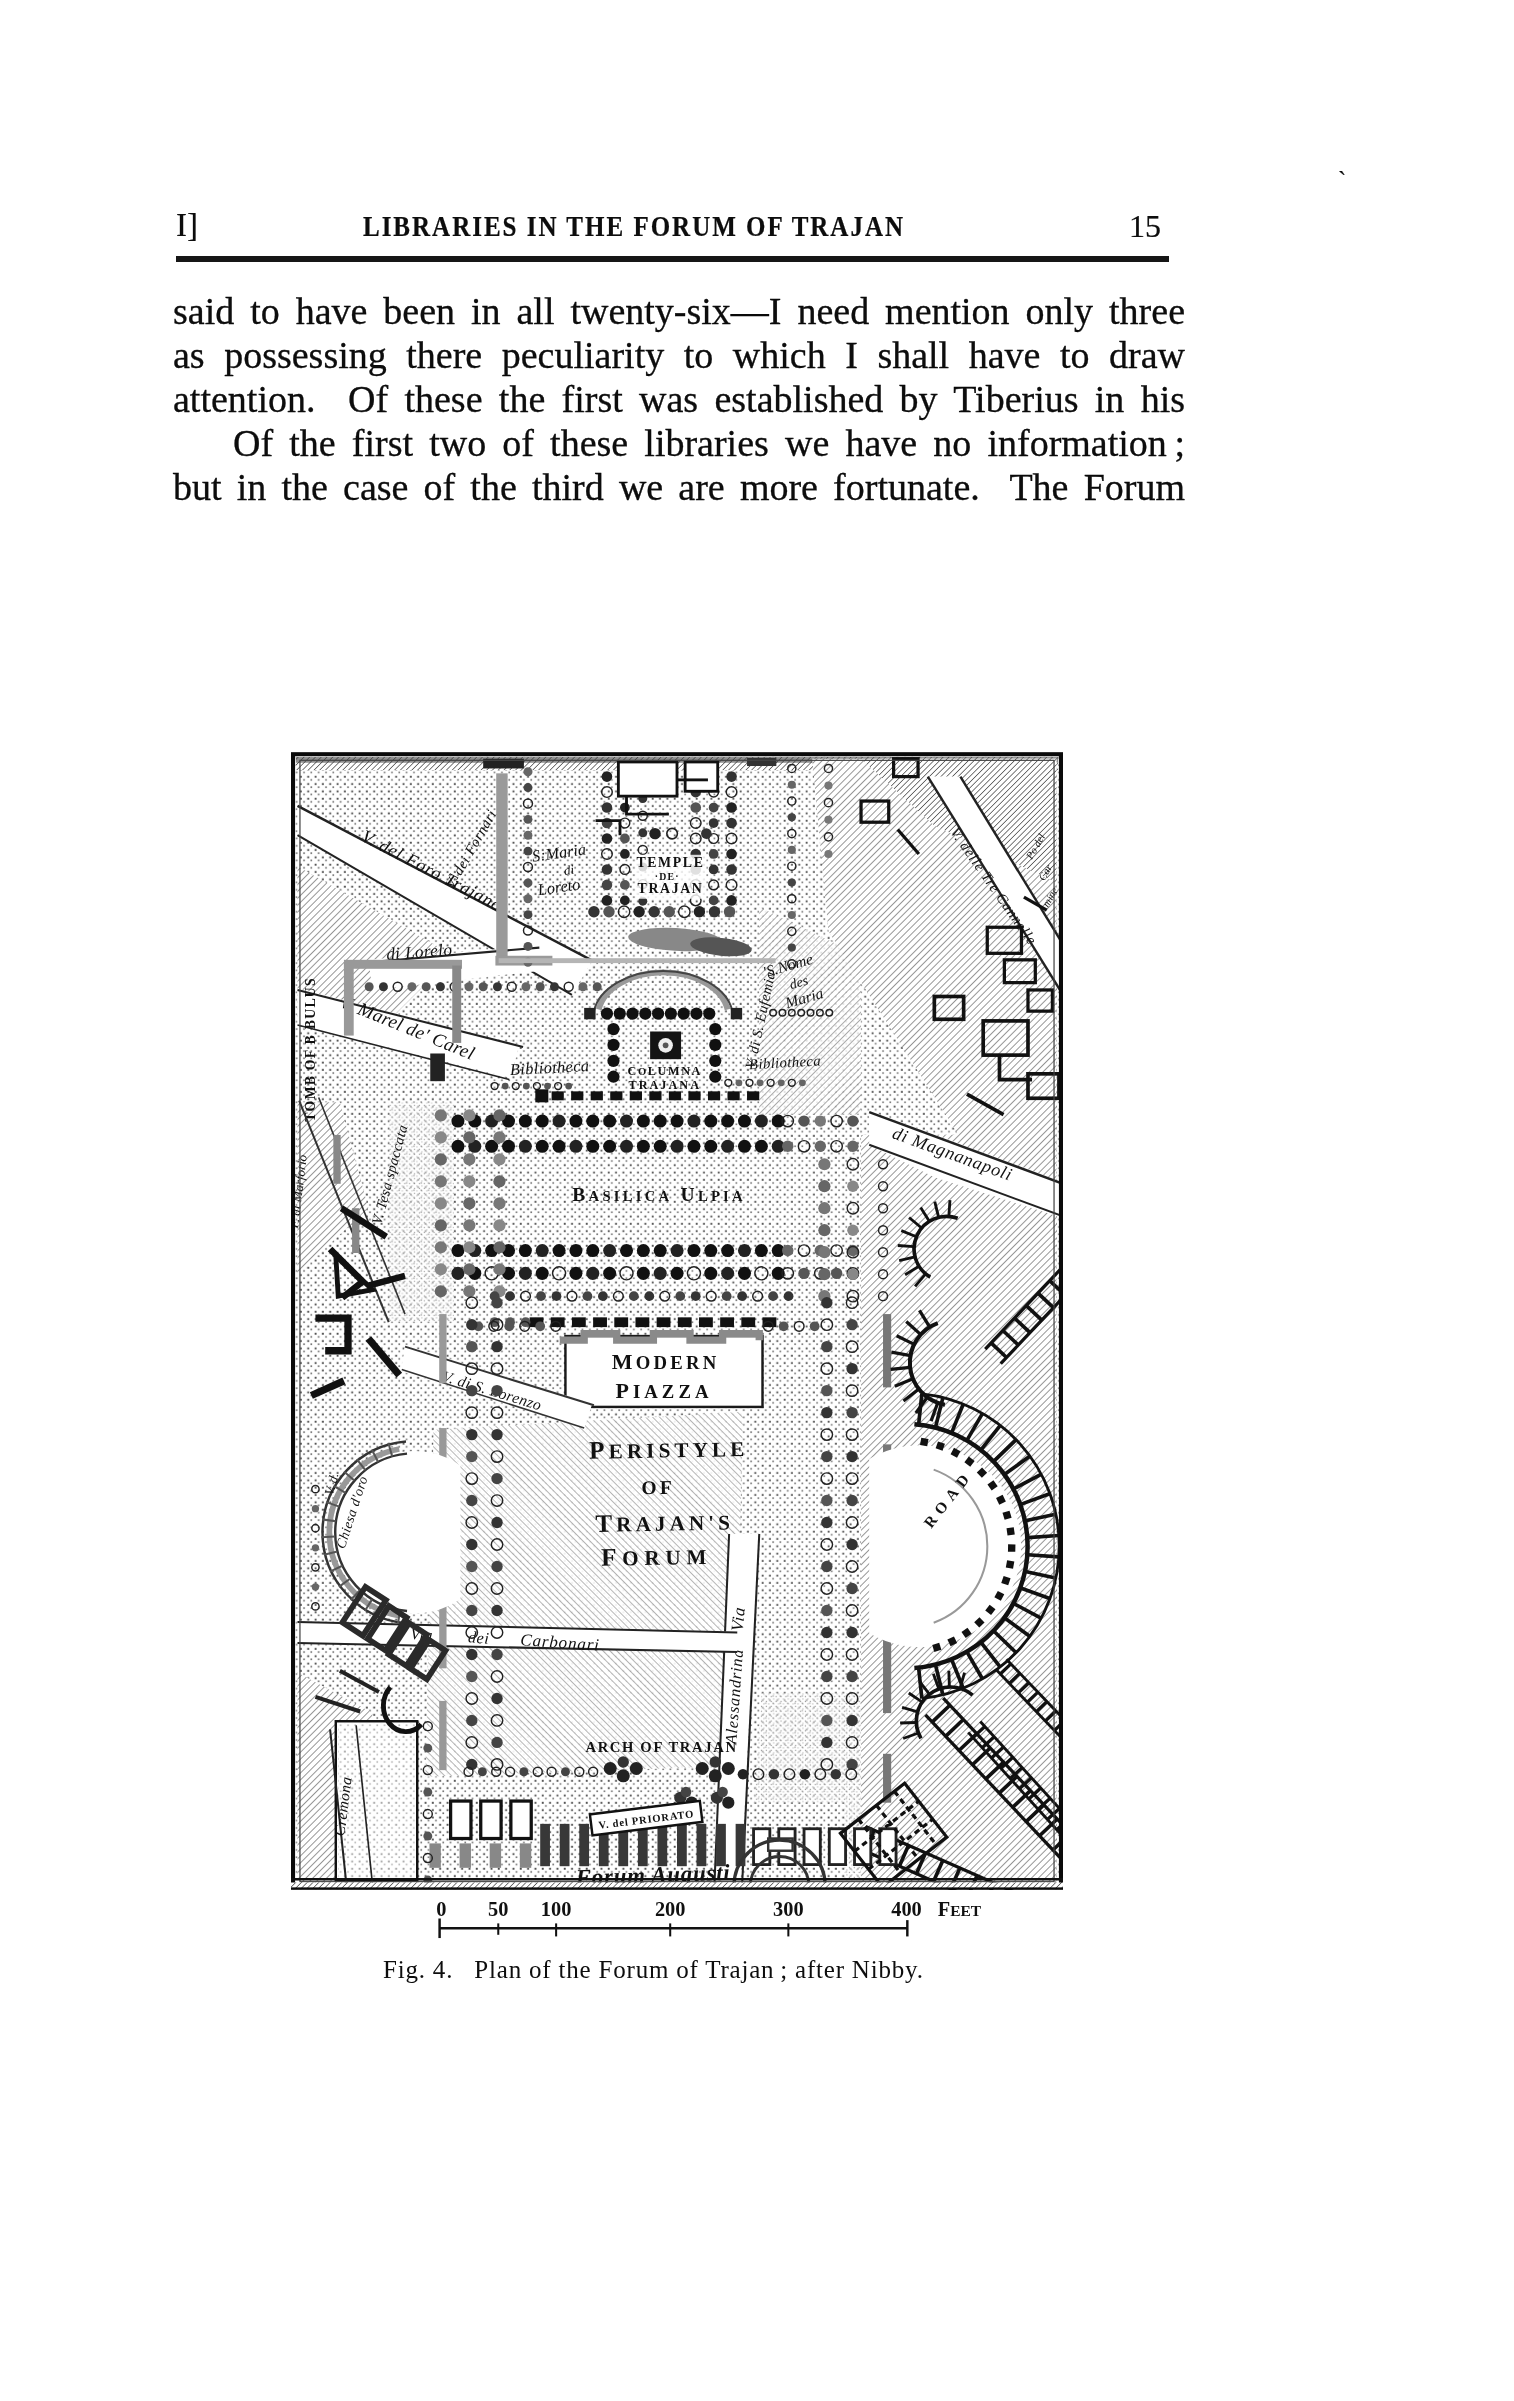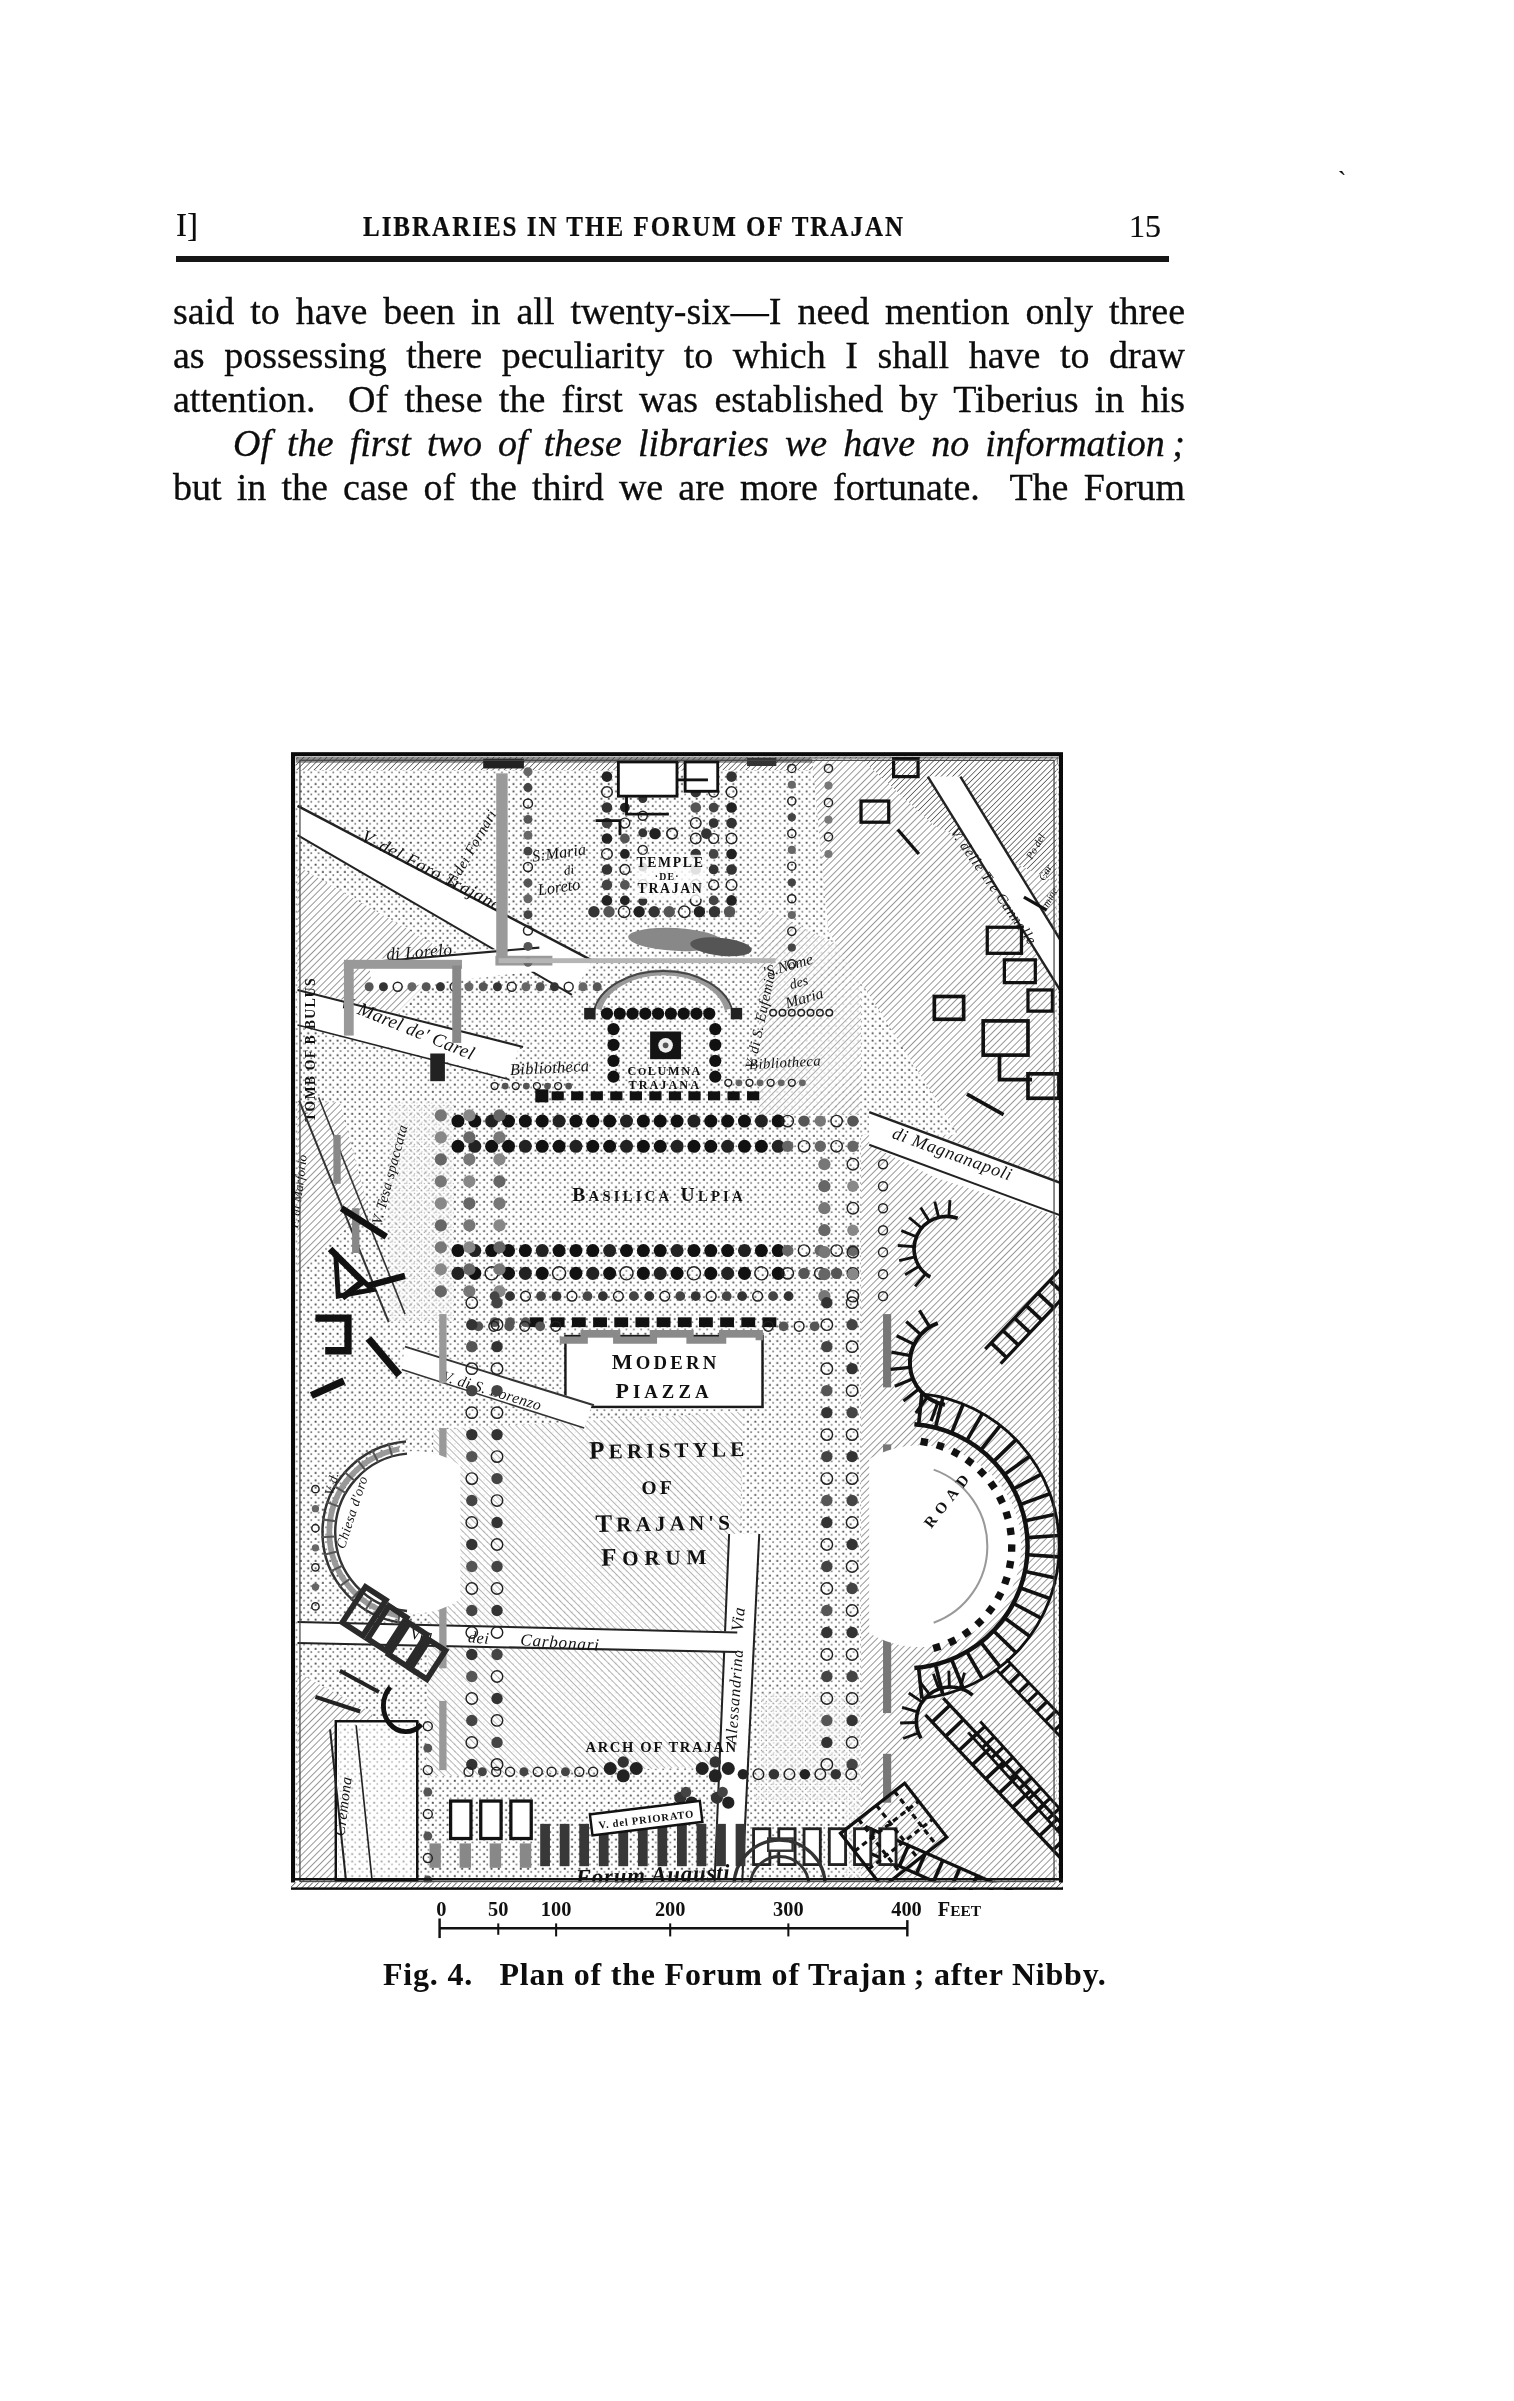--- a/index.html
+++ b/index.html
@@ -15,21 +15,21 @@
 <div class="hdr" style="left:1129px;top:208px;font-size:32px;">15</div>
 
 <div class="hdr" style="left:1338px;top:167px;font-size:24.4px;">`</div>
 
 <div style="position:absolute;left:176px;top:256px;width:993px;height:5.7px;background:#161616;"></div>
 
 <div id="bodytext">
 <span class="j">said to have been in all twenty-six—I need mention only three</span>
 <span class="j">as possessing there peculiarity to which I shall have to draw</span>
 <span class="j">attention.&nbsp; Of these the first was established by Tiberius in his</span>
-<span class="j" style="text-indent:60px;font-style:italic;">Of the first two of these libraries we have no information ;</span>
+<span class="j" style="text-indent:60px;">Of the first two of these libraries we have no information ;</span>
 <span class="j">but in the case of the third we are more fortunate.&nbsp; The Forum</span>
 </div>
 
 <div style="position:absolute;left:291px;top:752px;width:772px;height:1138px;"><svg width="772" height="1138" viewBox="0 0 948 1397">
       <defs>
 <pattern id="ht" width="6" height="6" patternUnits="userSpaceOnUse" patternTransform="rotate(45)">
           <rect width="6" height="6" fill="#fff"></rect>
           <line x1="0" y1="0" x2="0" y2="6" stroke="#555" stroke-width="1.5"></line>
         </pattern>
 <pattern id="ht2" width="5" height="5" patternUnits="userSpaceOnUse" patternTransform="rotate(45)">
@@ -924,13 +924,13 @@
     </g>
 <line x1="40" y1="42" x2="614" y2="42" stroke="#111" stroke-width="3"></line>
 <line x1="40" y1="30" x2="40" y2="54" stroke="#111" stroke-width="3"></line>
 <line x1="112" y1="36" x2="112" y2="50" stroke="#111" stroke-width="2.5"></line>
 <line x1="183" y1="36" x2="183" y2="52" stroke="#111" stroke-width="2.5"></line>
 <line x1="323" y1="36" x2="323" y2="52" stroke="#111" stroke-width="2.5"></line>
 <line x1="468" y1="36" x2="468" y2="52" stroke="#111" stroke-width="2.5"></line>
 <line x1="614" y1="32" x2="614" y2="52" stroke="#111" stroke-width="3"></line>
 </svg>
 
-<div style="position:absolute;left:383px;top:1956px;font-size:32px;font-weight:bold;letter-spacing:0.8px;text-align:center;">Fig. 4. &nbsp; Plan of the Forum of Trajan ; after Nibby.</div>
+<div style="position:absolute;left:383px;top:1956px;font-size:25px;font-weight:normal;letter-spacing:0.8px;text-align:center;">Fig. 4. &nbsp; Plan of the Forum of Trajan ; after Nibby.</div>
 
 </body></html>

